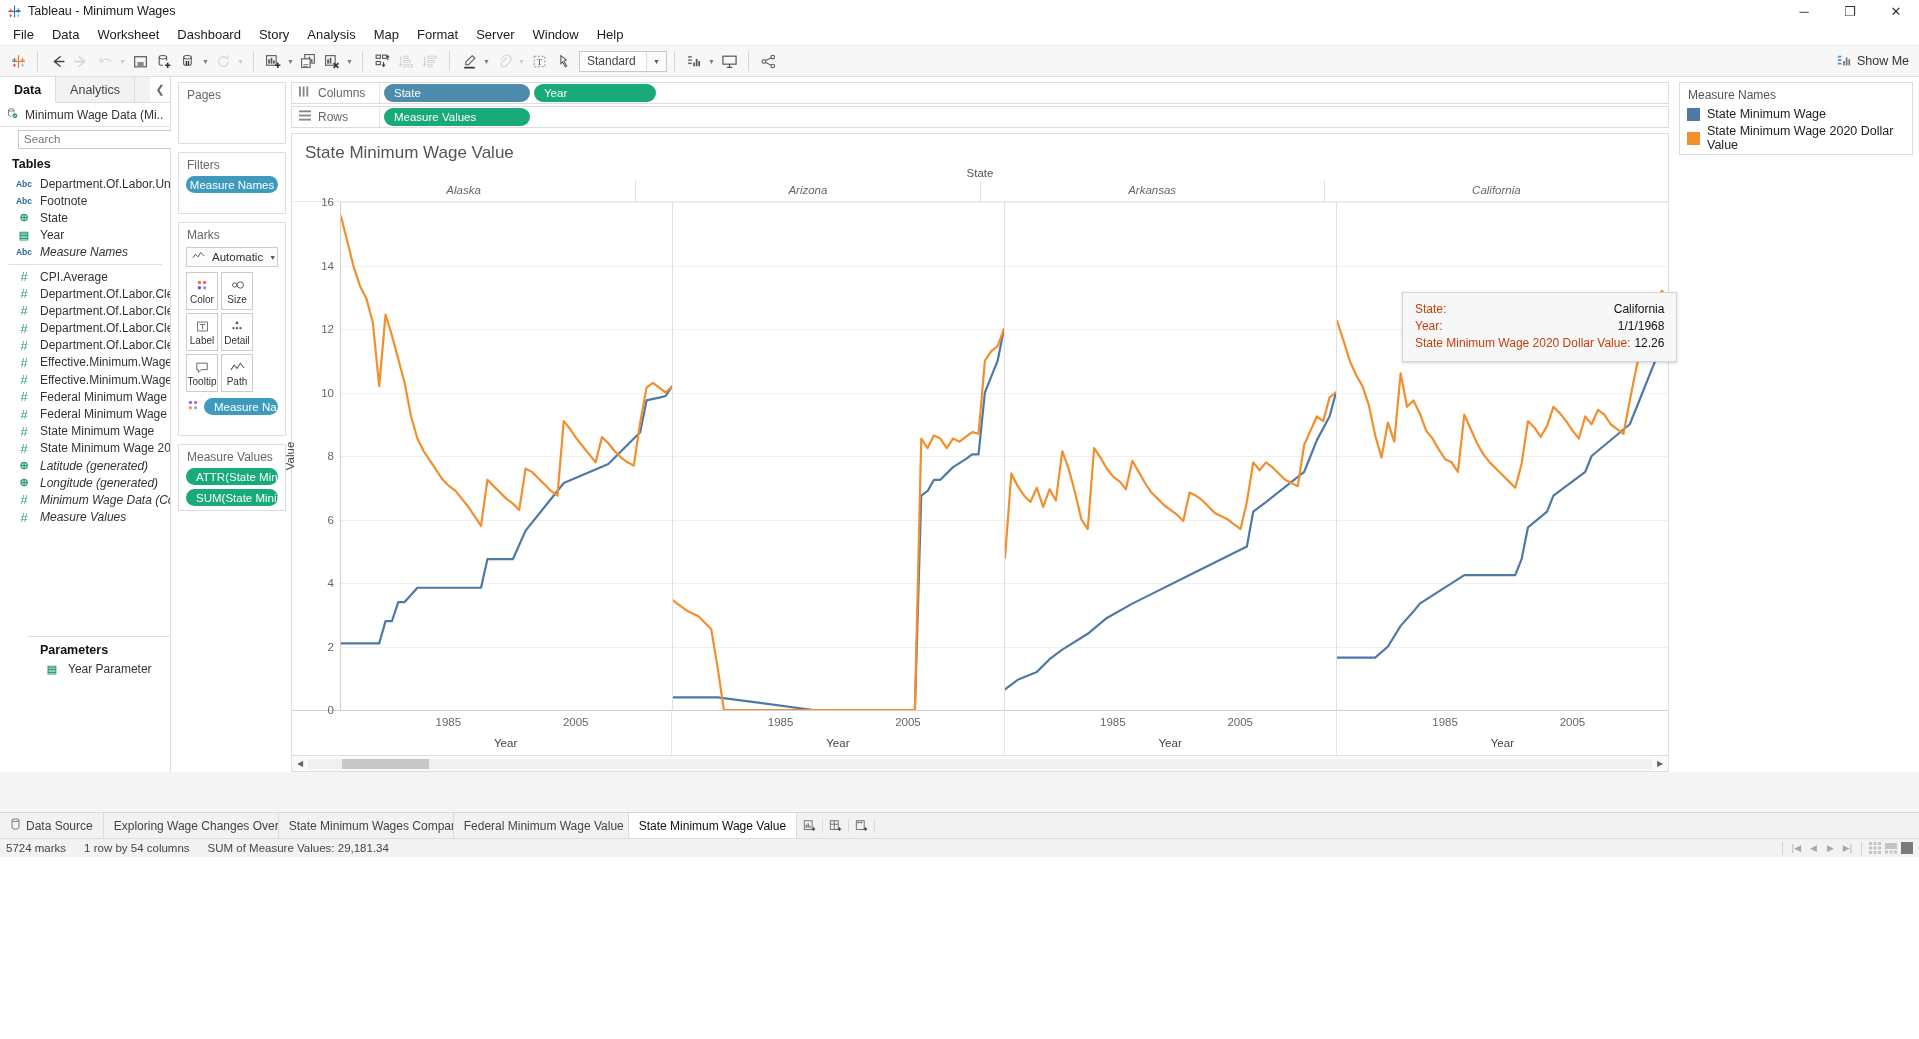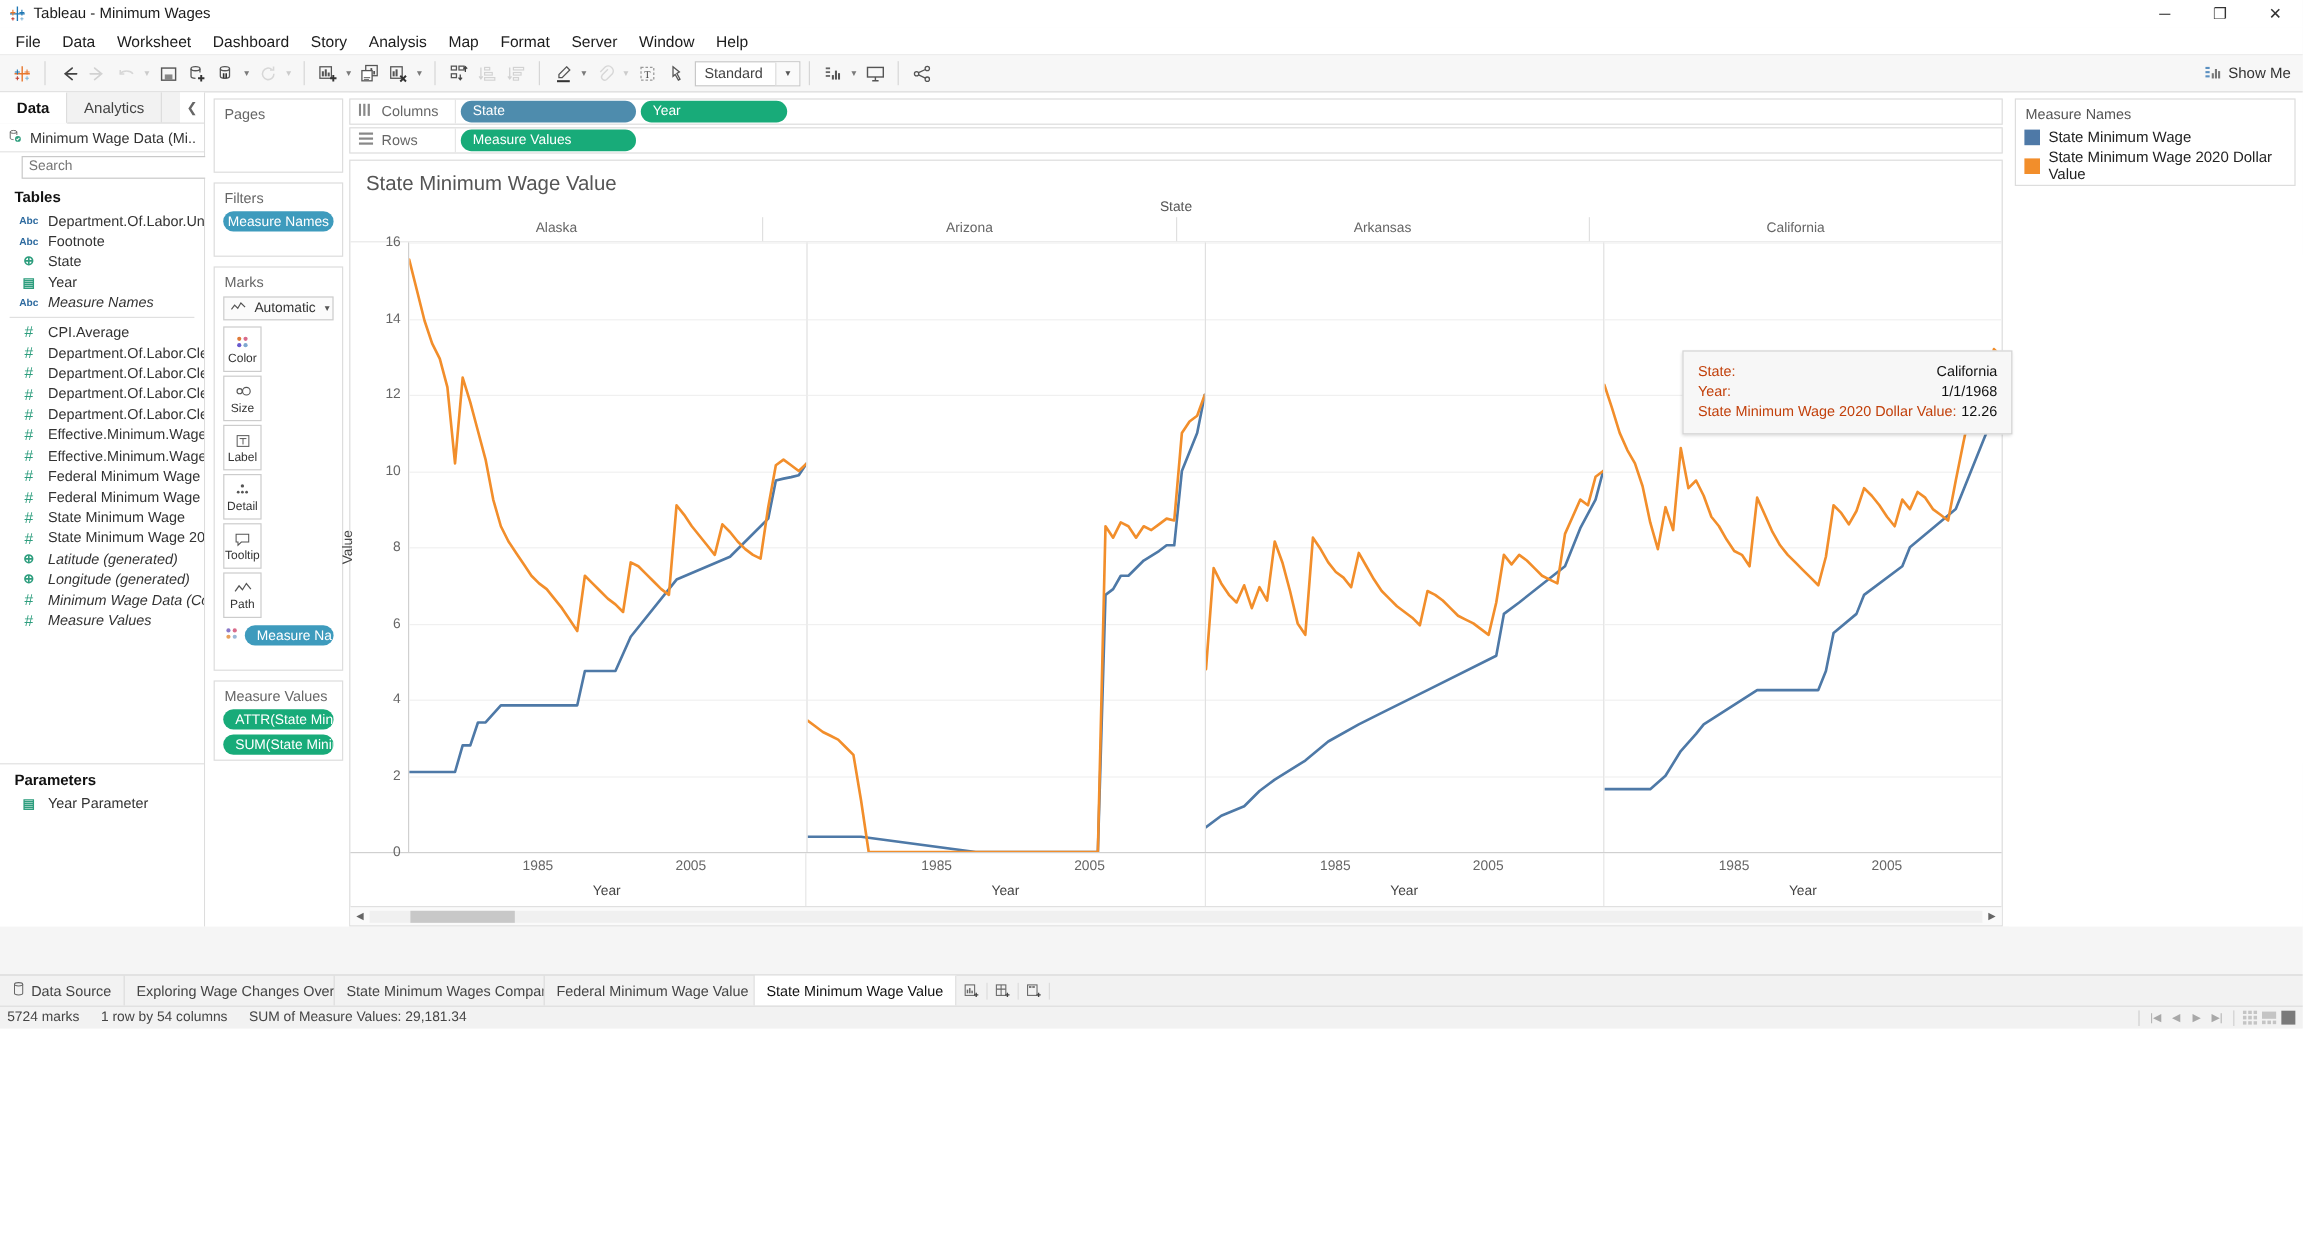--- a/index.html
+++ b/index.html
@@ -79,40 +79,40 @@
   .card-h { font-size:12px; color:#666; padding:5px 8px 4px; }
   .pages-card { height:62px; }
   .filters-card { min-height:62px; padding-bottom:8px;}
   .pill { height:17px; border-radius:9px; display:inline-flex; align-items:center; padding:0 10px; font-size:11.5px; color:#fff; white-space:nowrap; overflow:hidden;}
   .pill.blue { background:#4e8cad; }
   .pill.green { background:#18ab79; }
   .pill.teal { background:#3e9bbd; }
   .marks-card { padding-bottom:20px; }
   .mk-type { margin:1px 7px 5px; height:20px; border:1px solid #ccc; background:#fbfbfb; display:flex; align-items:center; gap:6px; padding:0 5px; font-size:11.5px; color:#333;}
   .mk-type .arw { margin-left:auto; font-size:7px; color:#555;}
-  .mk-grid { display:flex; flex-wrap:wrap; gap:3px; padding:0 7px;flex-direction:column;}
+  .mk-grid { display:flex; flex-wrap:wrap; gap:3px; padding:0 7px;}
   .mk-btn { width:32px; height:38px; border:1px solid #ccc; background:#fff; display:flex; flex-direction:column; align-items:center; justify-content:center; gap:1px;}
   .mk-btn .g { height:16px; display:flex; align-items:center; justify-content:center;}
   .mk-btn .t { font-size:10px; color:#333; }
   .mk-pillrow { display:flex; align-items:center; gap:4px; padding:6px 7px 0; }
   .mv-card { }
   .mv-pill { margin:0 7px 4px; }
 
   
   .wsarea { flex:1; min-width:0; display:flex; flex-direction:column; padding:5px 5px 0 0; }
   .shelfrows { display:flex; flex-direction:column; gap:2px; }
   .shelfrow { height:22px; display:flex; align-items:center; border:1px solid #ddd; background:#fff;}
   .shelf-lbl { width:88px; display:flex; align-items:center; gap:7px; padding-left:7px; font-size:12px; color:#666; border-right:1px solid #e6e6e6; height:100%;}
   .shelf-drop { flex:1; display:flex; align-items:center; gap:4px; padding-left:4px; height:100%;}
   .shelfrow .pill { height:18px; }
   .viz-wrap { flex:1; margin-top:5px; border:1px solid #ddd; background:#fff; display:flex; flex-direction:column; min-height:0; position:relative;}
   .viz-title { font-size:17px; color:#555; padding:9px 0 4px 13px; font-weight:normal;}
   .colhdr-top { text-align:center; font-size:11.5px; color:#555; padding-bottom:2px;}
   .panelhdr-row { display:flex; border-bottom:1px solid #e8e8e8;}
-  .panelhdr { flex:1; text-align:center; font-size:11.5px; color:#666; padding:3px 0 5px; border-left:1px solid #e0e0e0;}
+  .panelhdr { flex:1; text-align:center; font-size:11.5px; color:#666; padding:3px 0 5px; border-left:1px solid #e0e0e0;font-style:italic;}
   .panelhdr:first-child { border-left:none; }
   .plotarea { flex:1; display:flex; min-height:0; position:relative;}
   .yaxis { width:48px; position:relative; flex:none;}
   .ylab { position:absolute; left:-16px; top:50%; transform:translateY(-50%) rotate(-90deg); font-size:11.5px; color:#444; }
   .ytick { position:absolute; right:6px; font-size:11.5px; color:#666; transform:translateY(-50%); }
   .panels { flex:1; display:flex; position:relative; border-left:1px solid #d0d0d0;}
   .panel { flex:1; position:relative; border-left:1px solid #e0e0e0; overflow:hidden;}
   .panel:first-child { border-left:none; }
   .gridline { position:absolute; left:0; right:0; height:1px; background:#f0f0f0;}
   .panel svg { position:absolute; inset:0; width:100%; height:100%; }
@@ -513,21 +513,21 @@
             </div>
             <div class="field">
               <span class="ftype hash">#</span>
               <span class="fname ital">Minimum Wage Data (Cou...</span>
             </div>
             <div class="field">
               <span class="ftype hash">#</span>
               <span class="fname ital">Measure Values</span>
             </div>
           </div>
-        <div class="paramsec" style="margin-top:110px;">
+        <div class="paramsec" style="margin-top:110px;margin-left:28px;">
           <div class="grouphdr">Parameters</div>
           <div class="field">
             <span class="ftype cal">▤</span>
             <span class="fname">Year Parameter</span>
           </div>
         </div>
       </div>
     </div>
 
     <div class="shelfcol">

